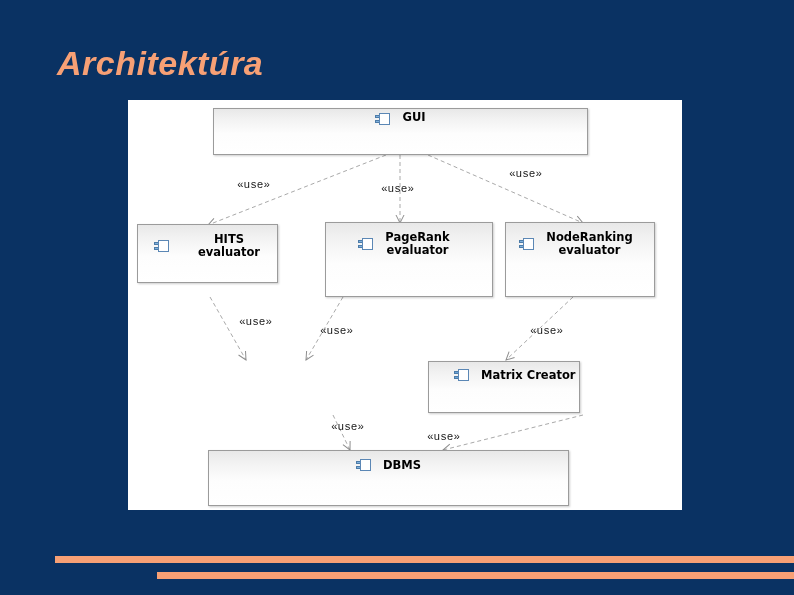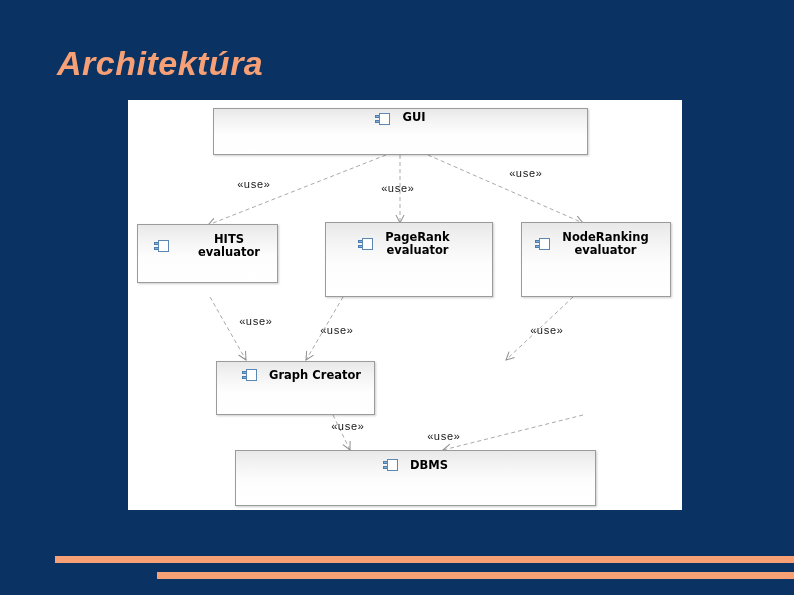--- a/index.html
+++ b/index.html
@@ -184,45 +184,45 @@
       <span class="comp-icon">
         <span class="tab1"></span>
           <span class="tab2"></span>
           <span class="body"></span>
       </span>
       <span class="uml-label">PageRank
 evaluator</span>
     </div>
   </div>
 
-  <div class="uml-box" style="left:393px; top:122px; width:150px; height:75px;">
+  <div class="uml-box" style="left:377px; top:122px; width:150px; height:75px;">
     <div class="uml-head" style="padding-top:8px; padding-right:8px;">
       <span class="comp-icon">
         <span class="tab1"></span>
           <span class="tab2"></span>
           <span class="body"></span>
       </span>
       <span class="uml-label">NodeRanking
 evaluator</span>
     </div>
   </div>
 
-  <div class="uml-box" style="left:88px; top:261px; width:159px; height:54px;">
+
+  <div class="uml-box" style="left:300px; top:261px; width:152px; height:52px;">
     <div class="uml-head left-align" style="padding-left:25px; padding-top:6px;">
-      <span class="comp-icon">
-        <span class="tab1"></span>
-          <span class="tab2"></span>
-          <span class="body"></span>
-      </span>
-      <span class="uml-label">Graph Creator</span>
-    </div>
-  </div>
-
-
-  <div class="uml-box" style="left:107px; top:350px; width:361px; height:56px;">
+      <span class="comp-icon stripe">
+        <span class="tab1"></span>
+          <span class="tab2"></span>
+          <span class="body"></span>
+      </span>
+      <span class="uml-label">Matrix Creator</span>
+    </div>
+  </div>
+
+  <div class="uml-box" style="left:80px; top:350px; width:361px; height:56px;">
     <div class="uml-head" style="padding-top:7px;">
       <span class="comp-icon">
         <span class="tab1"></span>
           <span class="tab2"></span>
           <span class="body"></span>
       </span>
       <span class="uml-label">DBMS</span>
     </div>
   </div>
 

